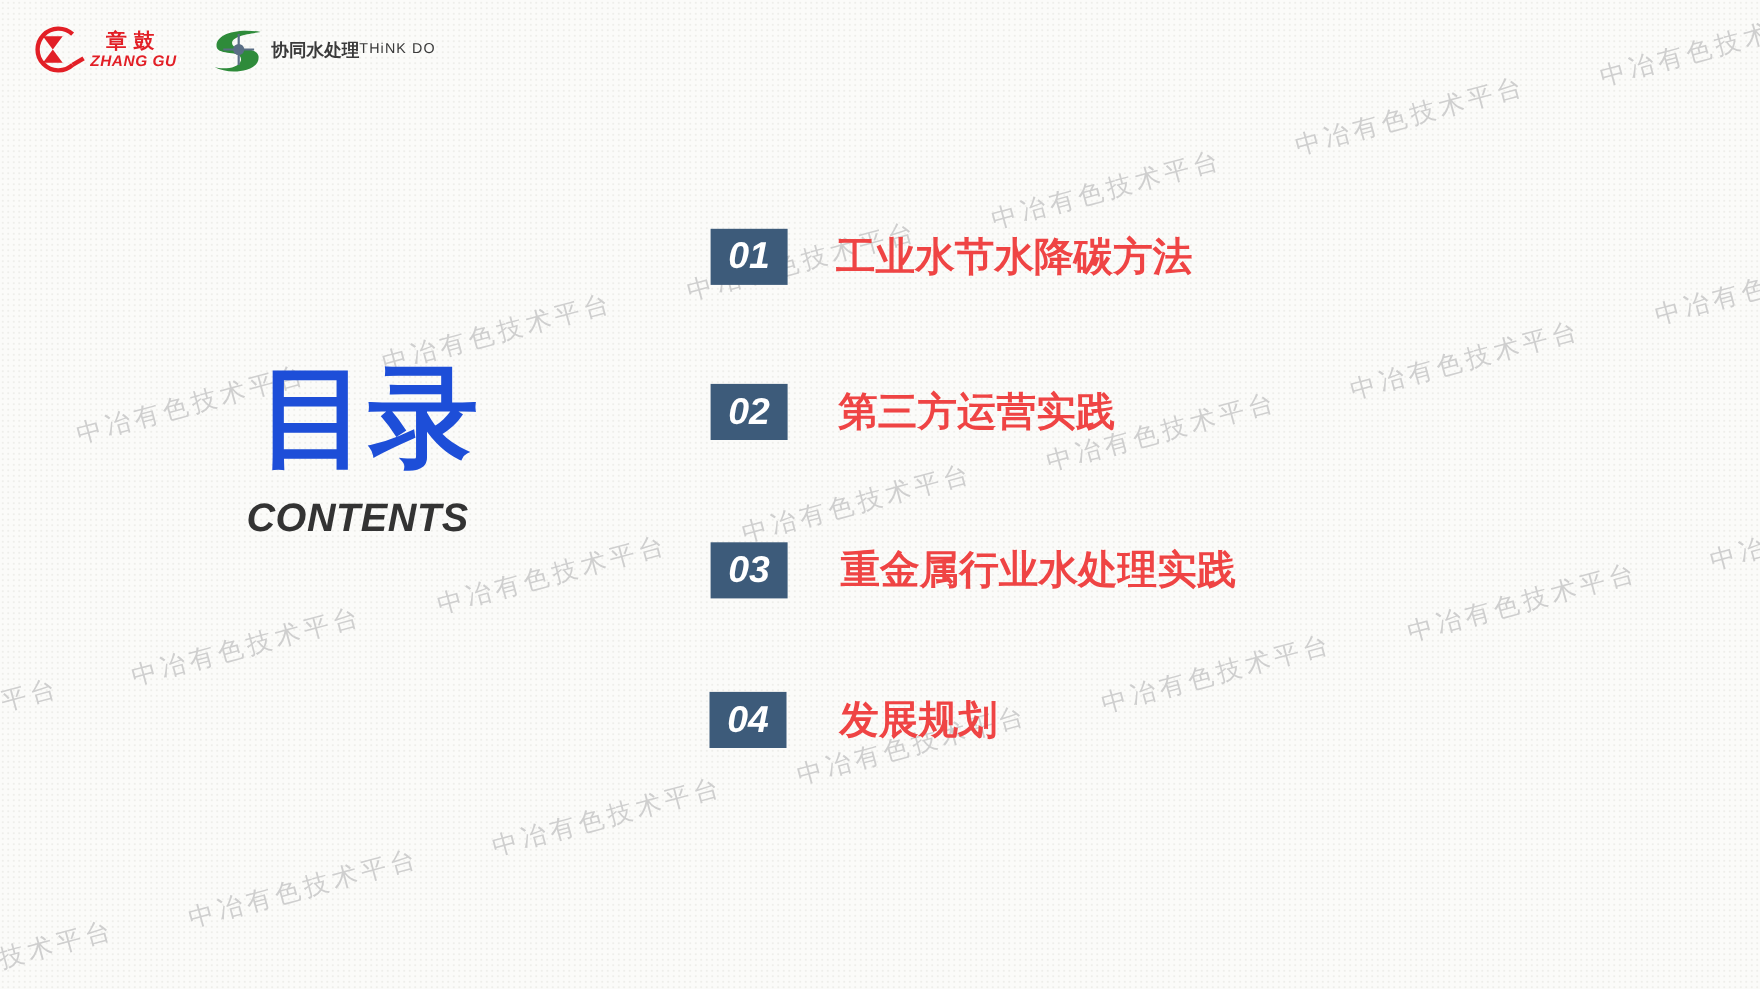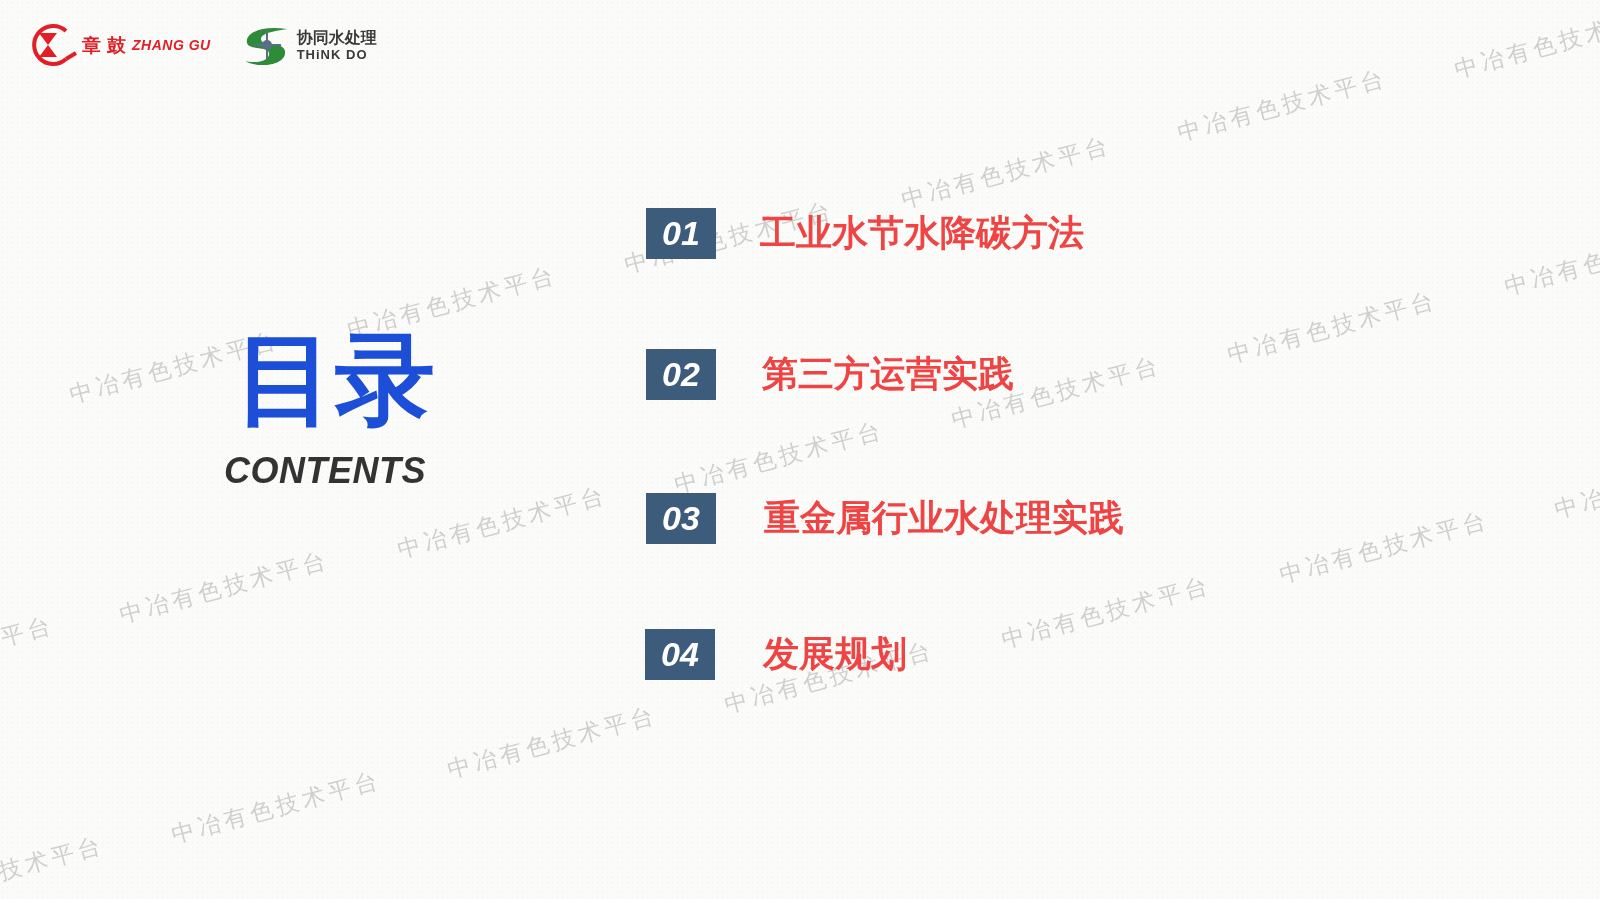--- a/index.html
+++ b/index.html
@@ -5,27 +5,27 @@
   html, body { margin:0; padding:0; }
   body {
     width:1600px; height:899px; overflow:hidden; position:relative;
     background-color:#fbfbf9;
     background-image: radial-gradient(#eeeeea 0.8px, transparent 1px);
     background-size: 5px 5px;
     font-family: "DejaVu Sans", "Liberation Sans", sans-serif;
   }
   .logos { position:absolute; left:26px; top:20px; height:50px; display:flex; align-items:center; }
   .logo-zg { display:flex; align-items:center; }
-  .logo-zg .txt { margin-left:4px; display:flex; flex-direction:row; align-items:center; color:#e21f26; }
+  .logo-zg .txt { margin-left:4px; display:flex; flex-direction:column; align-items:center; color:#e21f26; }
   .logo-zg .cn { font-size:19px; font-weight:bold; letter-spacing:6px; line-height:20px; }
   .logo-zg .en { font-size:14px; font-weight:bold; font-style:italic; line-height:14px; font-family:"Liberation Sans", sans-serif; letter-spacing:0.5px; }
   .logo-td { display:flex; align-items:center; margin-left:30px; }
-  .logo-td .txt { margin-left:4px; display:flex; flex-direction:column; color:#3a3a3a; }
+  .logo-td .txt { margin-left:4px; display:flex; flex-direction:row; color:#3a3a3a;text-align:right; }
   .logo-td .cn { font-size:16px; font-weight:bold; line-height:19px; }
-  .logo-td .en { font-size:13px; font-weight:bold; line-height:15px; font-family:"Liberation Sans", sans-serif; letter-spacing:1px; }
+  .logo-td .en { font-size:13px; font-weight:normal; line-height:15px; font-family:"Liberation Sans", sans-serif; letter-spacing:1px; }
 
   .watermarks { position:absolute; inset:0; pointer-events:none; }
   .wm { position:absolute; color:#c8c8c8; font-size:23px; letter-spacing:4px; white-space:nowrap;
         transform:rotate(-15deg); transform-origin:left center; font-family:"DejaVu Serif", serif; opacity:0.85; }
 
   .heading { position:absolute; left:215px; top:325px; width:220px; text-align:center; }
   .heading .cn { font-size:100px; font-weight:bold; color:#1d4ed8; line-height:110px; letter-spacing:0px;text-align:right; }
   .heading .en { font-size:36px; font-weight:bold; font-style:italic; color:#333; font-family:"Liberation Sans", sans-serif; margin-top:15px; letter-spacing:0.5px; }
 
   .toc-item { position:absolute; left:646px; display:flex; align-items:center; }

